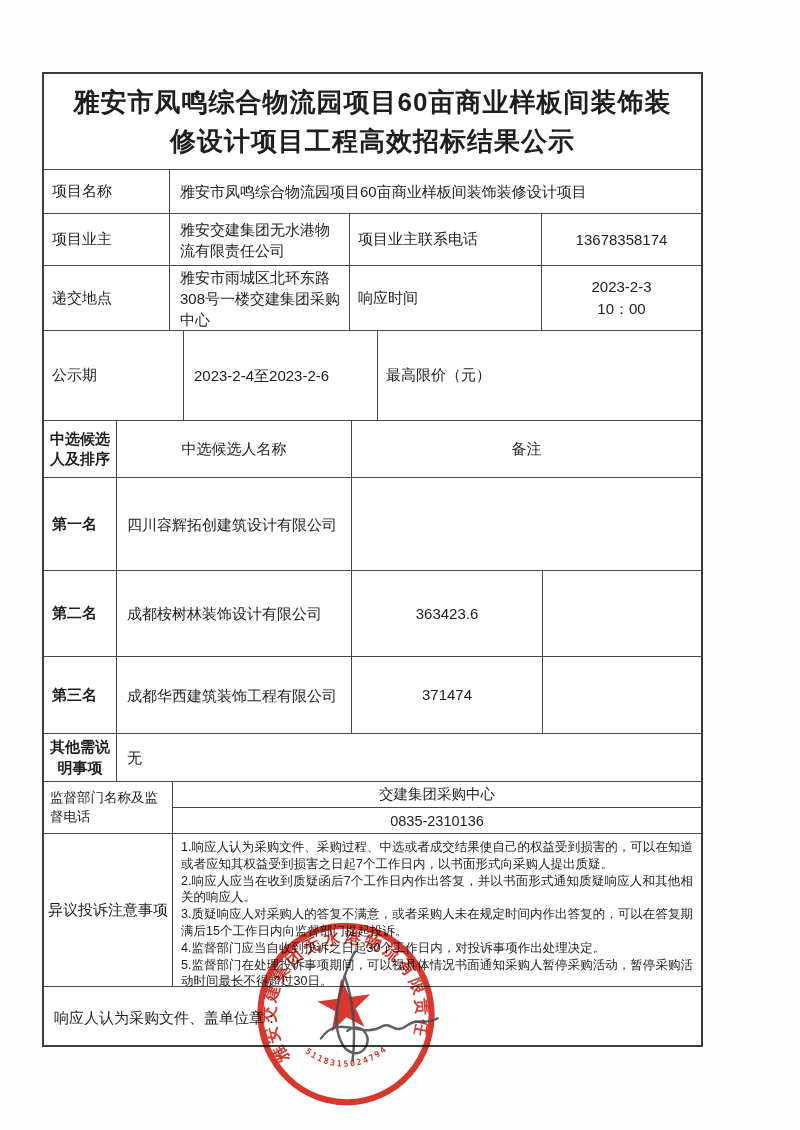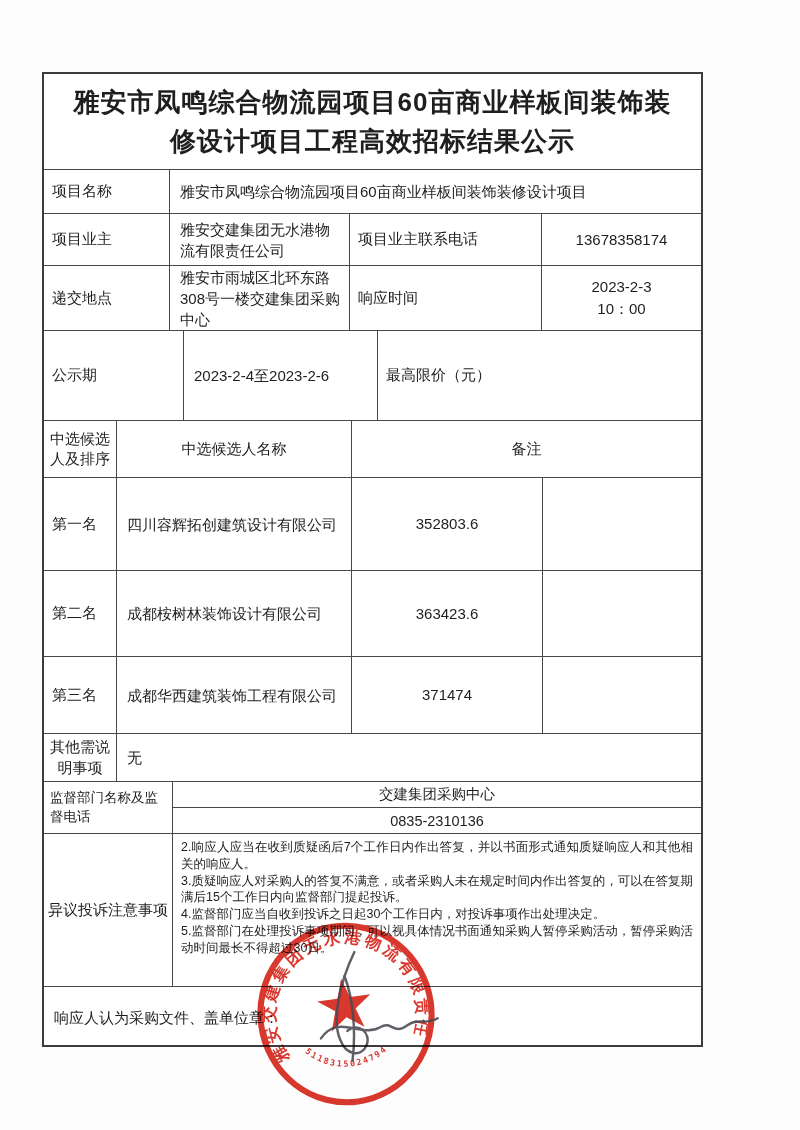--- a/index.html
+++ b/index.html
@@ -29,21 +29,21 @@
   }
 
   .h44 { height:44px; } .h52 { height:52px; } .h65 { height:65px; }
   .h90 { height:90px;gap:14px; } .h57 { height:57px; } .h93 { height:93px; }
   .h86 { height:86px; } .h77 { height:77px; } .h48 { height:48px; }
   .h153 { height:153px; } .h63 { height:63px; }
 
   .w125 { width:125px; flex:none; }
   .w180 { width:180px; flex:none; }
   .w192 { width:192px; flex:none; }
-  .w72  { width:72px;  flex:none; }
+  .w72  { width:72px;  flex:none;font-weight:bold; }
   .w235 { width:235px; flex:none; }
   .w191 { width:191px; flex:none; }
   .w128 { width:128px; flex:none; }
   .grow { flex:1 1 auto; }
 
   .label { font-size:15px; padding-left:8px; line-height:1.35; }
   .label-c { font-size:15px; justify-content:center; text-align:center; line-height:1.35; padding:0 4px; }
   .val-l { font-size:15px; padding-left:10px; padding-right:6px; line-height:1.4; }
   .val-c { font-size:15px; justify-content:center; text-align:center; line-height:1.45; }
   .val-c .stack { width:100%; text-align:center; }
@@ -111,21 +111,20 @@
 
     <div class="row h57">
       <div class="cell w72 label-c">中选候选人及排序</div>
       <div class="cell w235 val-c">中选候选人名称</div>
       <div class="cell grow val-c">备注</div>
     </div>
 
     <div class="row h93">
       <div class="cell w72 label">第一名</div>
       <div class="cell w235 val-l">四川容辉拓创建筑设计有限公司</div>
-      <div class="cell w191 val-c">352803.6</div>
       <div class="cell grow val-c"></div>
     </div>
 
     <div class="row h86">
       <div class="cell w72 label">第二名</div>
       <div class="cell w235 val-l">成都桉树林装饰设计有限公司</div>
       <div class="cell w191 val-c">363423.6</div>
       <div class="cell grow val-c"></div>
     </div>
 
@@ -145,20 +144,21 @@
       <div class="cell w128 sup-label">监督部门名称及监督电话</div>
       <div class="cell grow sup-stack">
         <div class="sub-cell">交建集团采购中心</div>
         <div class="sub-cell">0835-2310136</div>
       </div>
     </div>
 
     <div class="row h153">
       <div class="cell w128 label-c">异议投诉注意事项</div>
       <div class="cell grow dispute-val">
+        <div>1.响应人认为采购文件、采购过程、中选或者成交结果使自己的权益受到损害的，可以在知道或者应知其权益受到损害之日起7个工作日内，以书面形式向采购人提出质疑。</div>
         <div>2.响应人应当在收到质疑函后7个工作日内作出答复，并以书面形式通知质疑响应人和其他相关的响应人。</div>
         <div>3.质疑响应人对采购人的答复不满意，或者采购人未在规定时间内作出答复的，可以在答复期满后15个工作日内向监督部门提起投诉。</div>
         <div>4.监督部门应当自收到投诉之日起30个工作日内，对投诉事项作出处理决定。</div>
         <div>5.监督部门在处理投诉事项期间，可以视具体情况书面通知采购人暂停采购活动，暂停采购活动时间最长不得超过30日。</div>
       </div>
     </div>
 
     <div class="row h63 sign-row">
       <div class="cell sign-label">响应人认为采购文件、盖单位章：</div>
     </div>

